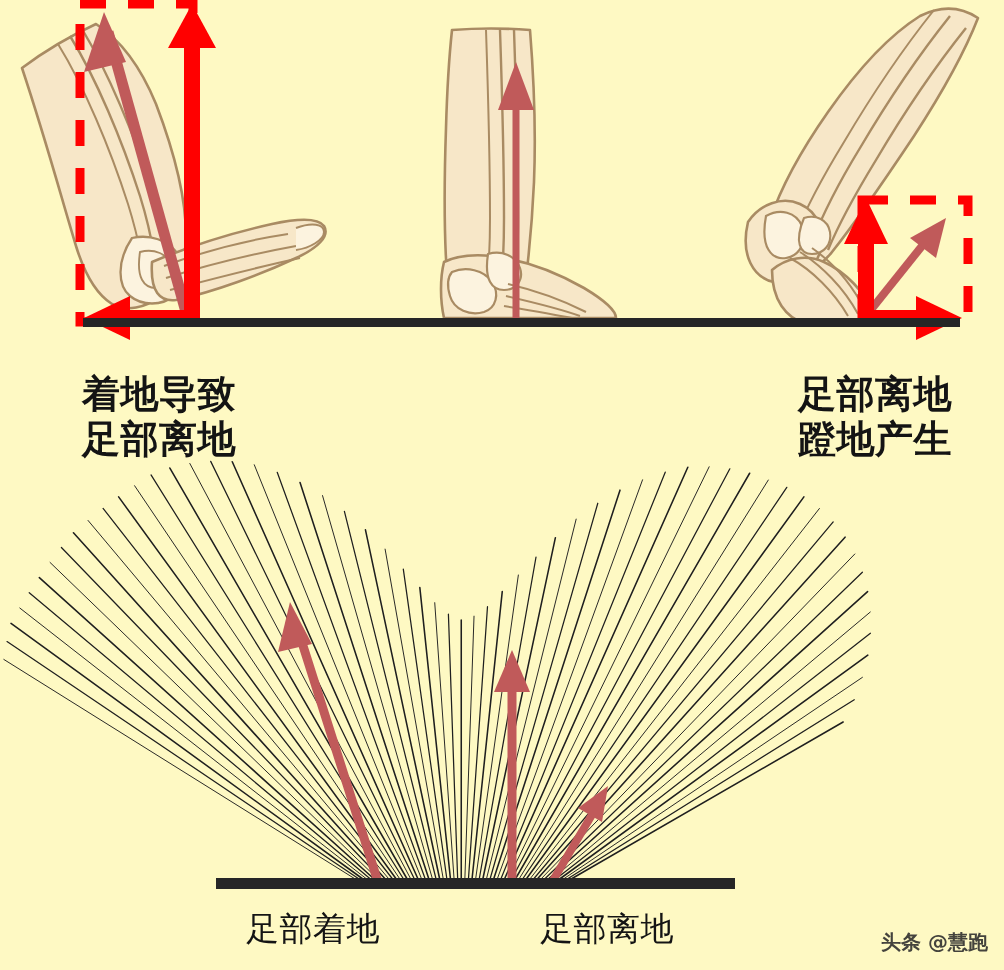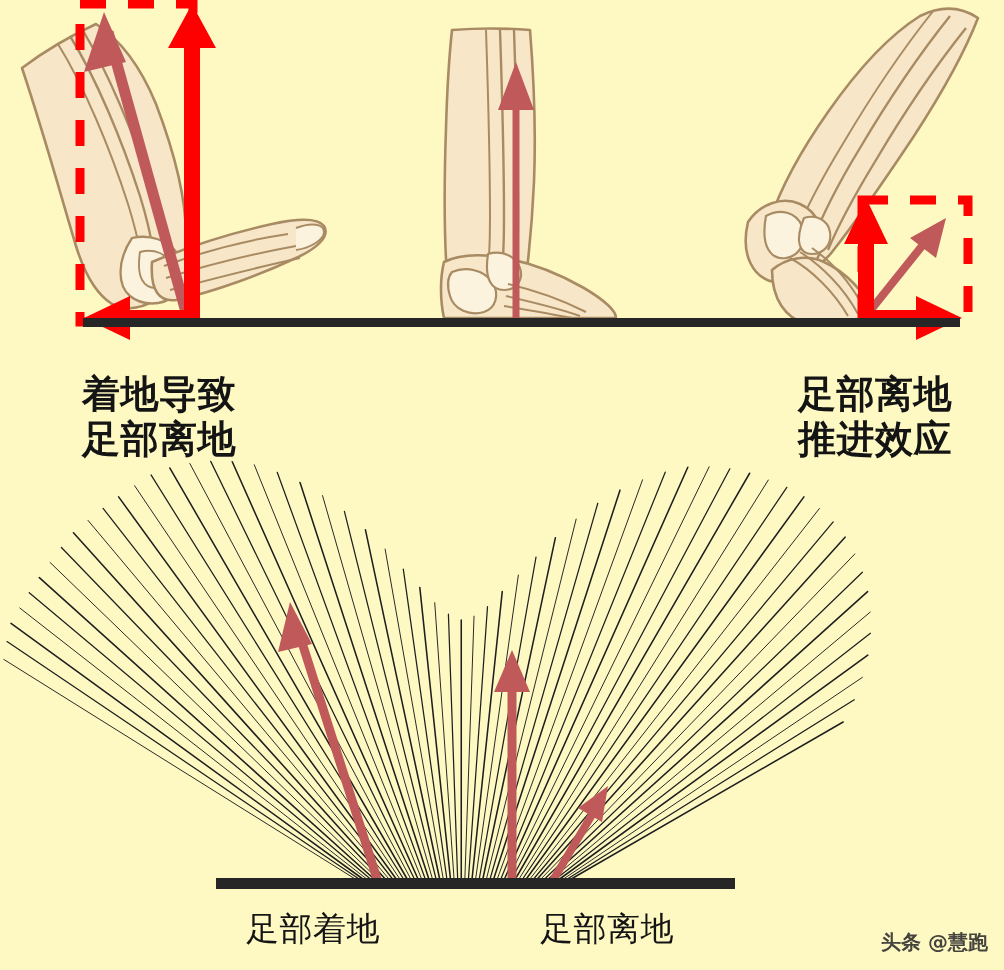--- a/index.html
+++ b/index.html
@@ -272,21 +272,21 @@
     <g>
       <line x1="552" y1="882" x2="596" y2="808" stroke="#C05A5A" stroke-width="8" stroke-linecap="round"></line>
       <path d="M608,786 L602,822 L578,808 Z" fill="#C05A5A"></path>
     </g>
 
     <rect x="216" y="878" width="519" height="11" fill="#262626"></rect>
   </svg>
 
   <div class="cn-label" id="label-left-landing"><span>着地导致</span><br><span>足部离地</span></div>
 
-  <div class="cn-label" id="label-right-pushoff"><span>足部离地</span><br><span>推进效应</span></div>
+  <div class="cn-label" id="label-right-pushoff"><span>足部离地</span><br><span>蹬地产生</span></div>
 
   <div class="cn-label" id="label-toe-off">足部离地</div>
 
   <div class="cn-label" id="label-foot-strike">足部着地</div>
 
   <div id="watermark">头条 @慧跑</div>
 
 </div>
 
 </body></html>

